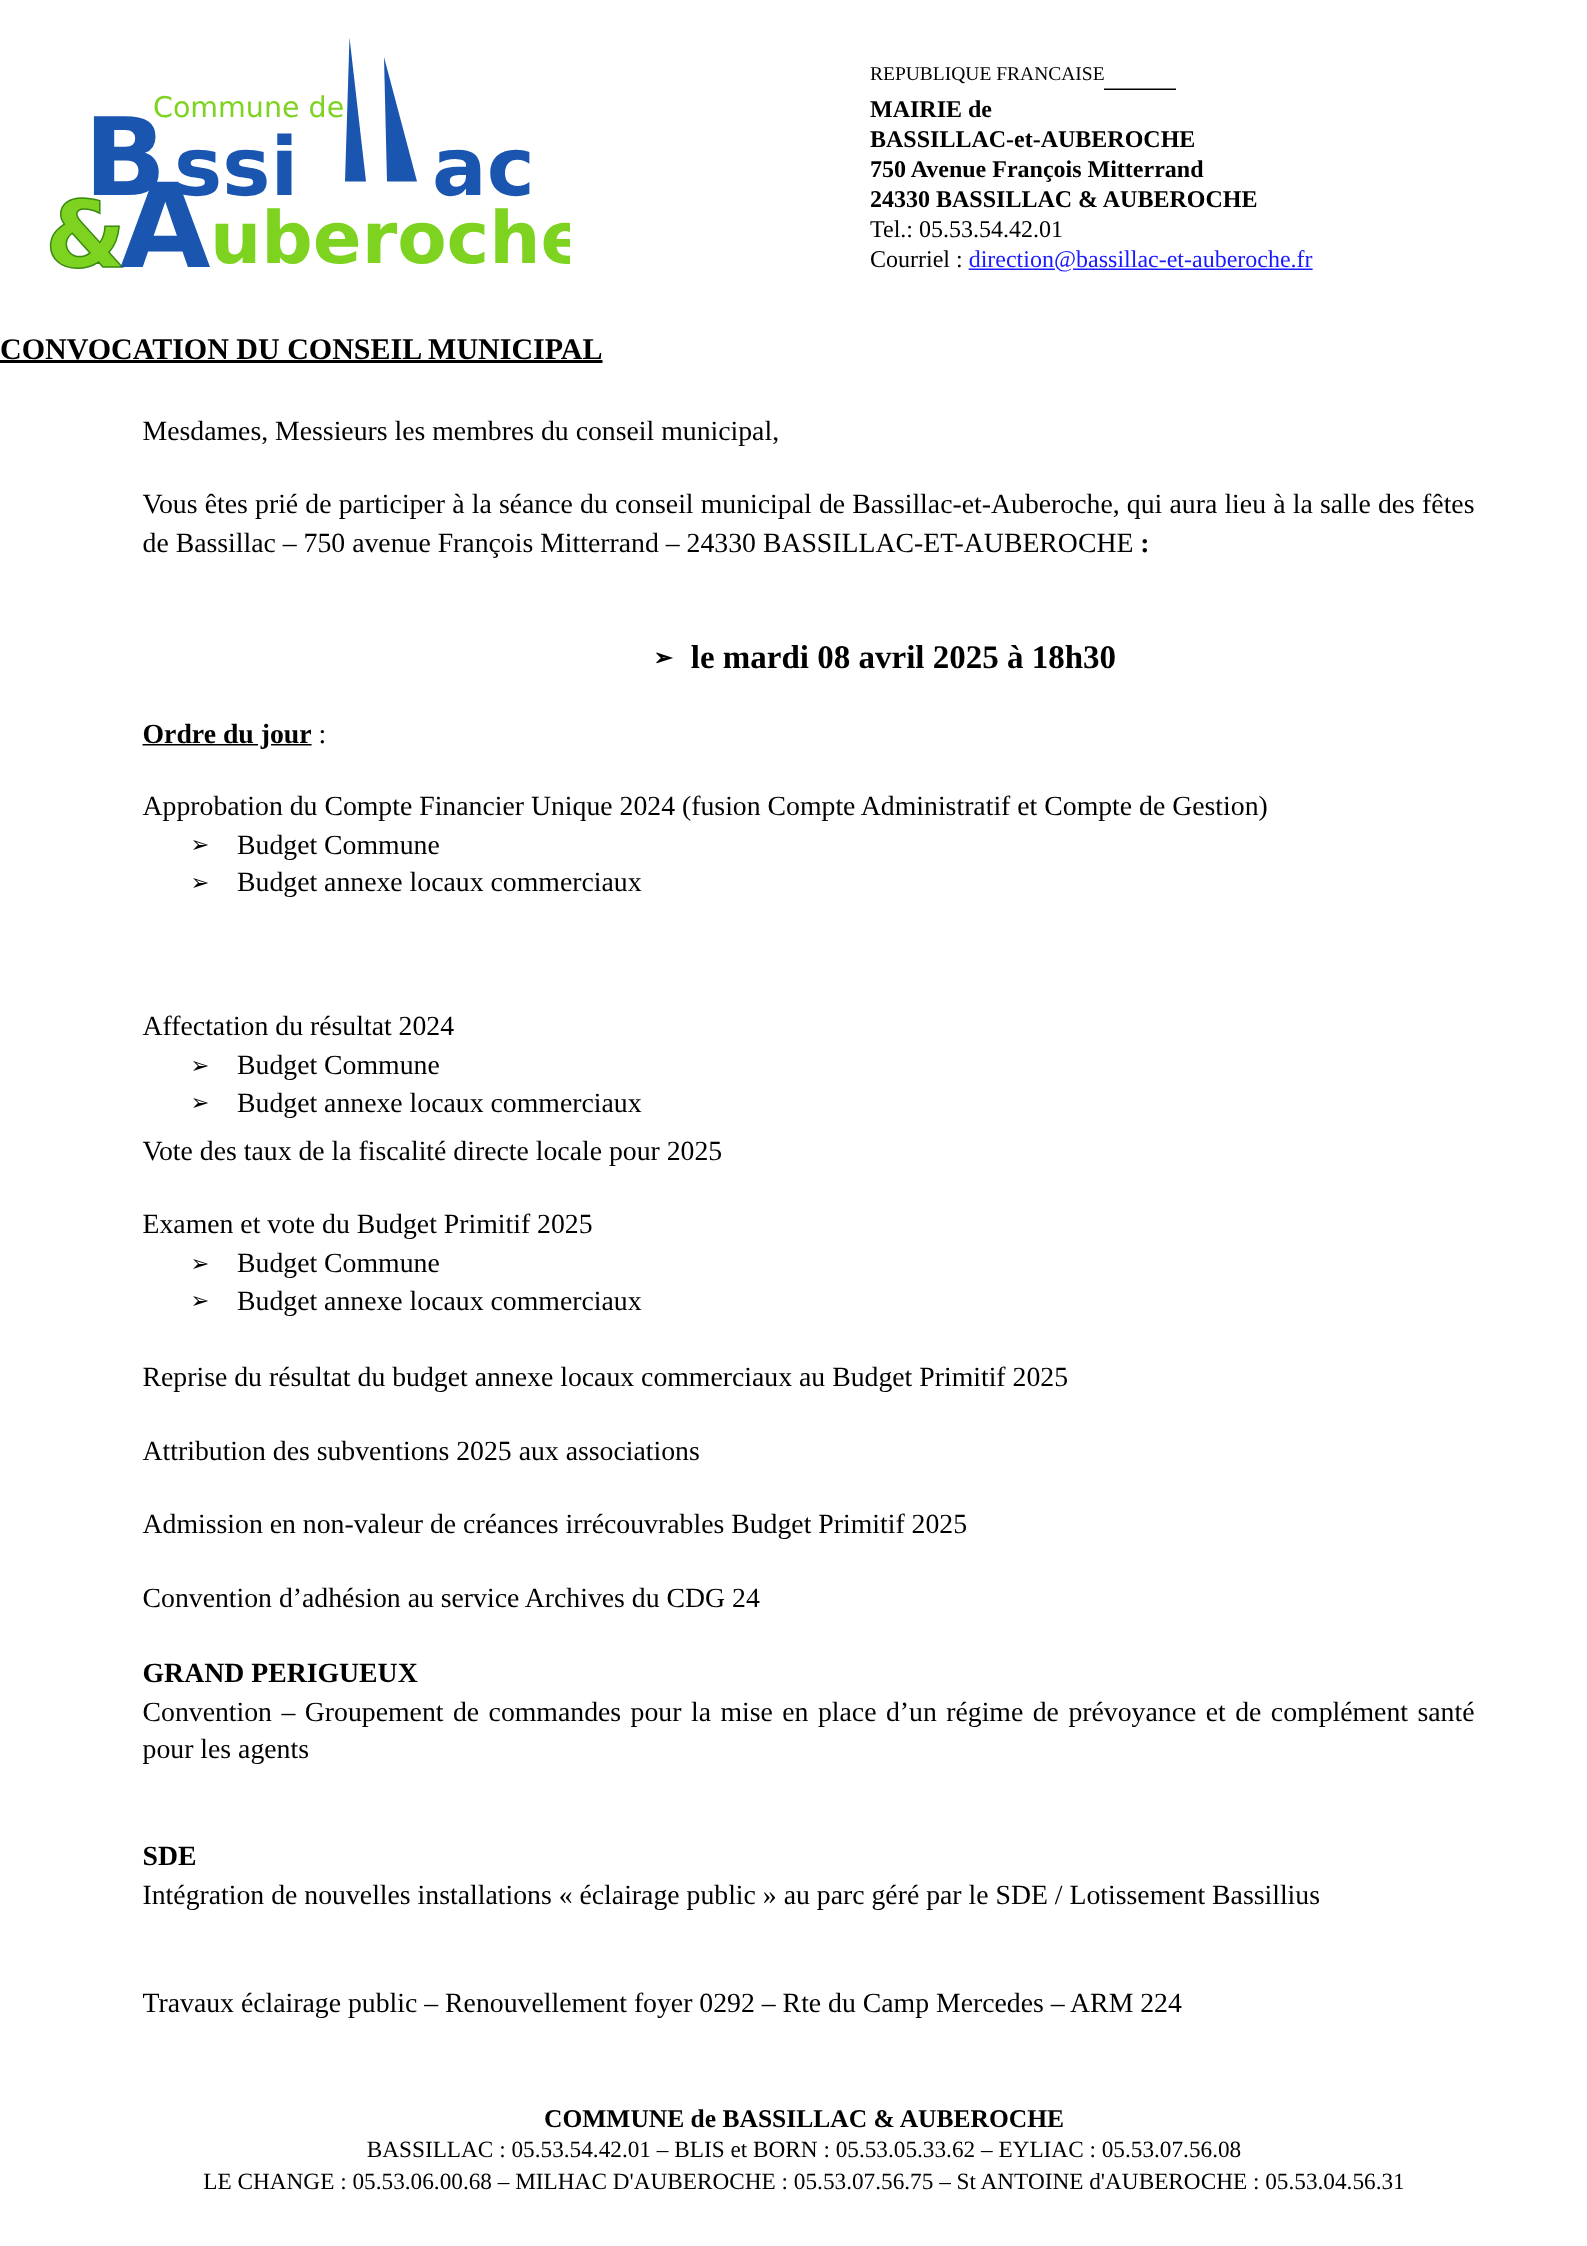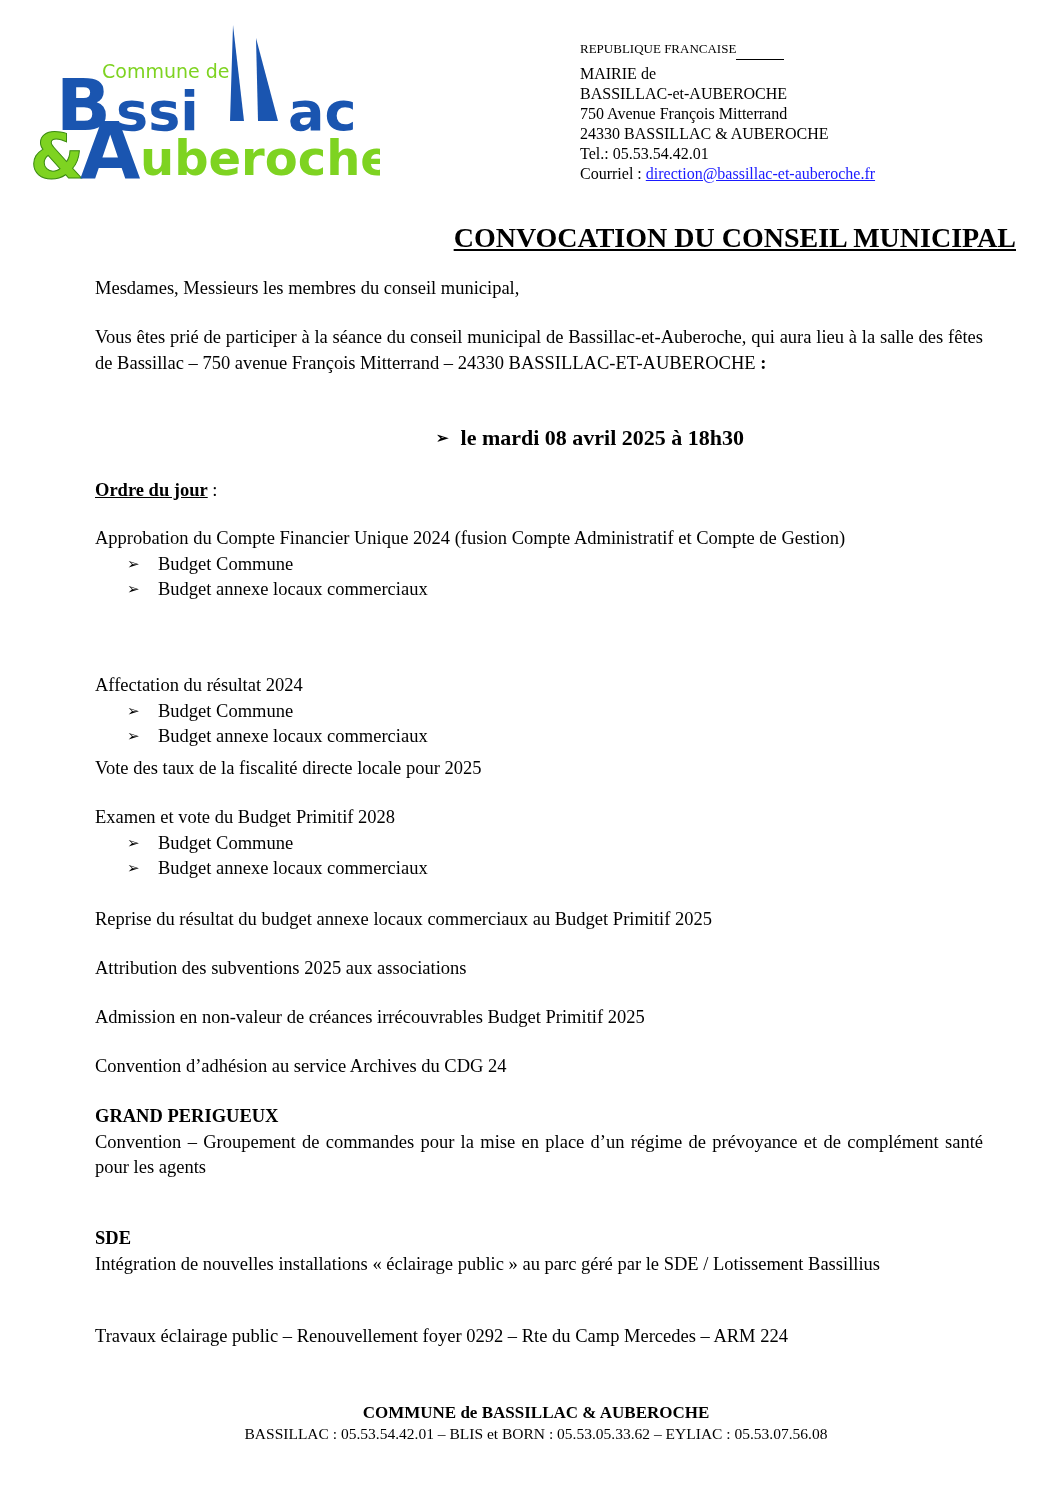--- a/index.html
+++ b/index.html
@@ -5,26 +5,26 @@
   html, body { margin:0; padding:0; background:#ffffff; }
   body { width:1058px; height:1497px; position:relative; overflow:hidden;
          font-family:"Liberation Serif", "DejaVu Serif", serif; color:#000; }
   .abs { position:absolute; }
   
   #logo { left:30px; top:20px; width:350px; height:170px; }
   
   #hdr { left:580px; top:40px; width:360px; }
   #hdr .rep { font-size:13px; line-height:18px; }
   #hdr .rule { width:48px; height:0; border-top:1px solid #000; margin:1px auto 4px auto; }
-  #hdr .b { font-weight:normal; font-size:16px; line-height:20px; }
+  #hdr .b { font-weight:bold; font-size:16px; line-height:20px; }
   #hdr .n { font-size:16px; line-height:20px; }
   #hdr a { color:#1a1aff; text-decoration:underline; }
   
-  #title { left:0; top:222px; width:1016px; text-align:right; font-weight:bold;
-           font-size:28px; text-decoration:underline; }
+  #title { left:0; top:222px; width:1016px; text-align:left; font-weight:bold;
+           font-size:20px; text-decoration:underline; }
   .body { left:95px; width:888px; font-size:18.5px; line-height:25.5px; }
   .just { text-align:justify; text-align-last:left; }
   .date { left:0; width:1180px; top:425px; text-align:center; font-weight:bold; font-size:22px; }
   .date .arr { font-size:15px; margin-right:12px; position:relative; top:-2px; }
   .sec { font-weight:bold; }
   ul.bul { list-style:none; margin:0; padding:0 0 0 32px; }
   ul.bul li { position:relative; padding-left:31px; }
   ul.bul li .arr { position:absolute; left:0; top:0; font-size:15px; }
   .u { text-decoration:underline; font-weight:bold; }
   #footer { left:0; width:1016px; top:1402px; text-align:center; font-size:15.5px; line-height:21px;margin-left:28px; }
@@ -81,21 +81,21 @@
   <div>Affectation du résultat 2024</div>
   <ul class="bul">
     <li><span class="arr">➢</span><span>Budget Commune</span></li>
     <li><span class="arr">➢</span><span>Budget annexe locaux commerciaux</span></li>
   </ul>
 </div>
 
 <div class="abs body" style="top:756px;">Vote des taux de la fiscalité directe locale pour 2025</div>
 
 <div class="abs body" style="top:805px;">
-  <div>Examen et vote du Budget Primitif 2028</div>
+  <div>Examen et vote du Budget Primitif 2025</div>
   <ul class="bul">
     <li><span class="arr">➢</span><span>Budget Commune</span></li>
     <li><span class="arr">➢</span><span>Budget annexe locaux commerciaux</span></li>
   </ul>
 </div>
 
 <div class="abs body" style="top:907px;">Reprise du résultat du budget annexe locaux commerciaux au Budget Primitif 2025</div>
 <div class="abs body" style="top:956px;">Attribution des subventions 2025 aux associations</div>
 <div class="abs body" style="top:1005px;">Admission en non-valeur de créances irrécouvrables Budget Primitif 2025</div>
 
@@ -111,13 +111,14 @@
 <div class="abs body just" style="top:1226px;">
   <div class="sec">SDE</div>
   <div>Intégration de nouvelles installations « éclairage public » au parc géré par le SDE / Lotissement Bassillius</div>
 </div>
 
 <div class="abs body" style="top:1324px;">Travaux éclairage public – Renouvellement foyer 0292 – Rte du Camp Mercedes – ARM 224</div>
 
 <div id="footer" class="abs">
   <div class="fb">COMMUNE de BASSILLAC &amp; AUBEROCHE</div>
   <div>BASSILLAC : 05.53.54.42.01 – BLIS et BORN : 05.53.05.33.62 – EYLIAC : 05.53.07.56.08</div>
+  <div>LE CHANGE : 05.53.06.00.68 – MILHAC D'AUBEROCHE : 05.53.07.56.75 – St ANTOINE d'AUBEROCHE : 05.53.04.56.31</div>
 </div>
 
 </body></html>

